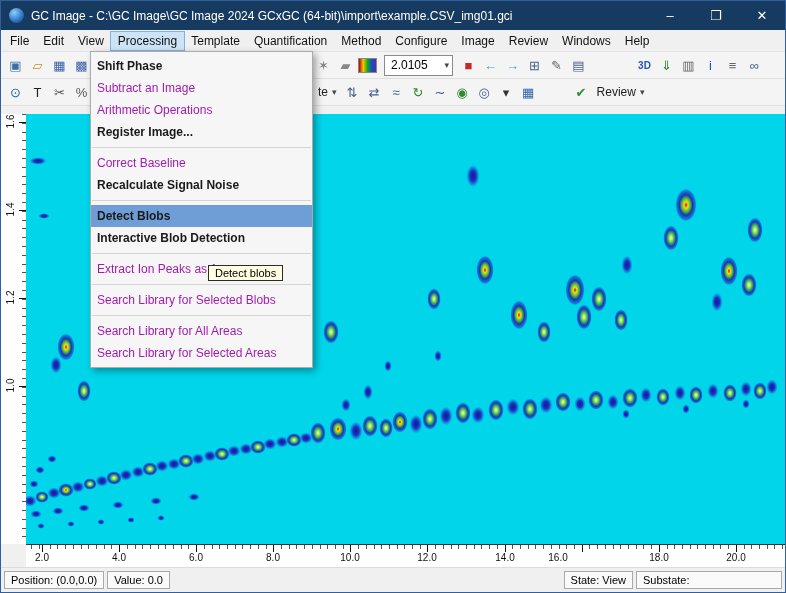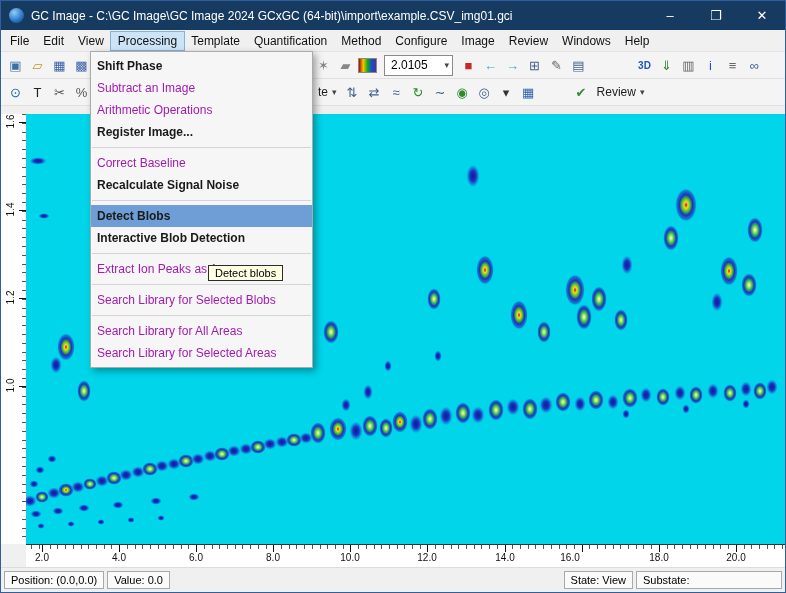--- a/index.html
+++ b/index.html
@@ -338,21 +338,21 @@
       <div class="xlab" style="left: 170px;">6.0</div>
       <div class="xtick" style="left: 247px;"></div>
       <div class="xlab" style="left: 247px;">8.0</div>
       <div class="xtick" style="left: 324px;"></div>
       <div class="xlab" style="left: 324px;">10.0</div>
       <div class="xtick" style="left: 401px;"></div>
       <div class="xlab" style="left: 401px;">12.0</div>
       <div class="xtick" style="left: 479px;"></div>
       <div class="xlab" style="left: 479px;">14.0</div>
       <div class="xtick" style="left: 556px;"></div>
-      <div class="xlab" style="left: 544px;">16.0</div>
+      <div class="xlab" style="left: 532px;">16.0</div>
       <div class="xtick" style="left: 633px;"></div>
       <div class="xlab" style="left: 633px;">18.0</div>
       <div class="xtick" style="left: 710px;"></div>
       <div class="xlab" style="left: 710px;">20.0</div>
     </div>
 
   <div class="flexspacer"></div>
 
   <div class="statusbar">
     <div class="sb-box">Position: (0.0,0.0)</div>

